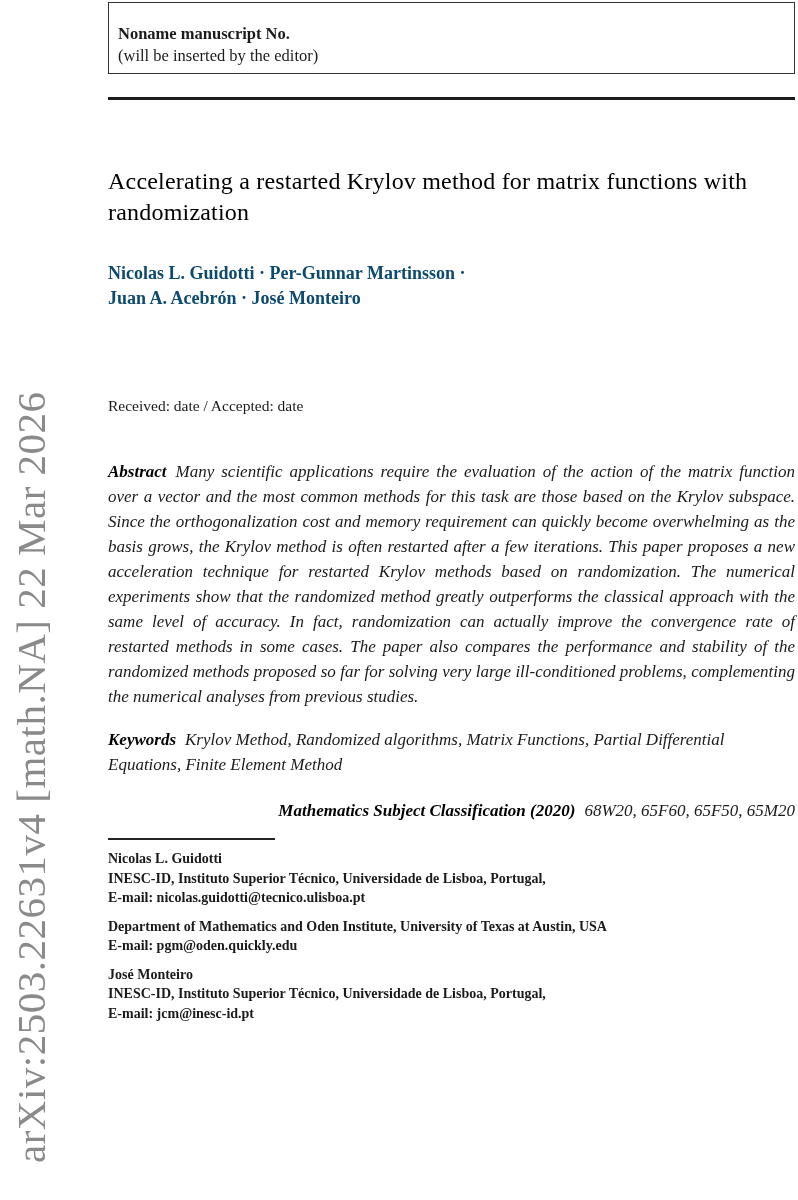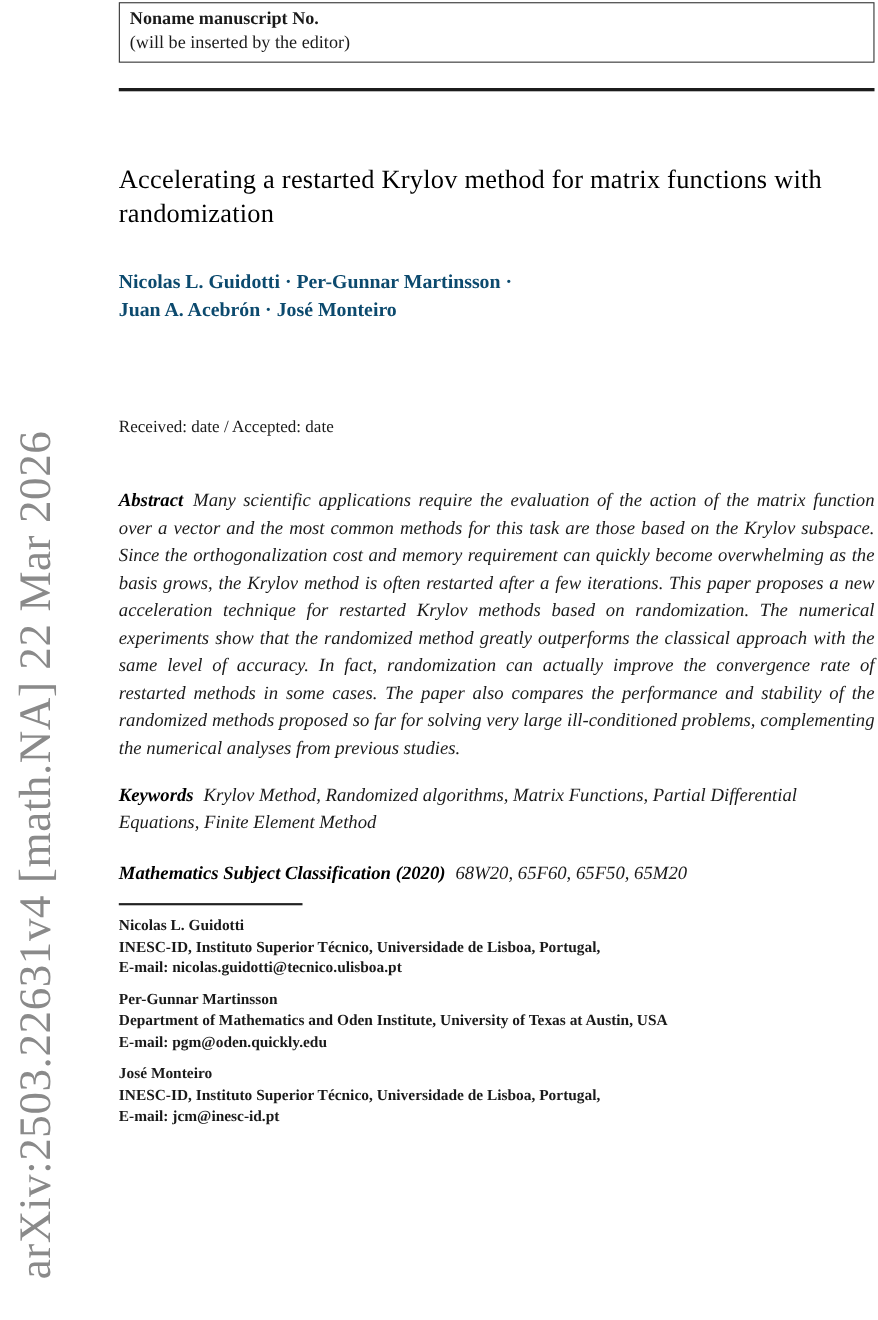--- a/index.html
+++ b/index.html
@@ -27,21 +27,21 @@
   .content {
     position: absolute;
     left: 108px;
     top: 0;
     width: 687px;
   }
   .header-box {
     box-sizing: border-box;
     margin-top: 2px;
     border: 1.5px solid #333;
-    padding: 3px 9px 5px 9px;
+    padding: 20px 9px 5px 9px;
     font-size: 16.5px;
     line-height: 1.35;
   }
   .hb-line1 { font-weight: bold; }
   .top-rule {
     margin-top: 23px;
     height: 3px;
     background: #1c1c1c;
   }
   .title {
@@ -65,21 +65,21 @@
     font-size: 15.5px;
   }
   .para {
     margin: 0;
     font-size: 17px;
     line-height: 25px;
     font-style: italic;
   }
   .abstract { margin-top: 44px; text-align: justify; }
   .keywords { margin-top: 18px; }
-  .msc { margin-top: 21px; }
+  .msc { margin-top: 21px; text-align: right; }
   .runin { font-weight: bold; margin-right: 9px; color: #000; }
   .footnote-rule {
     margin-top: 15px;
     width: 167px;
     height: 2px;
     background: #222;
   }
   .footnotes {
     margin-top: 9px;
     font-size: 14px;
@@ -126,21 +126,20 @@
 
     <div class="footnotes">
 
       <div class="fn-block">
         <div>Nicolas L. Guidotti</div>
         <div>INESC-ID, Instituto Superior Técnico, Universidade de Lisboa, Portugal,</div>
         <div>E-mail: nicolas.guidotti@tecnico.ulisboa.pt</div>
       </div>
 
       <div class="fn-block">
-        <div>Per-Gunnar Martinsson</div>
         <div>Department of Mathematics and Oden Institute, University of Texas at Austin, USA</div>
         <div>E-mail: pgm@oden.quickly.edu</div>
       </div>
 
 
       <div class="fn-block">
         <div>José Monteiro</div>
         <div>INESC-ID, Instituto Superior Técnico, Universidade de Lisboa, Portugal,</div>
         <div>E-mail:  jcm@inesc-id.pt</div>
       </div>

